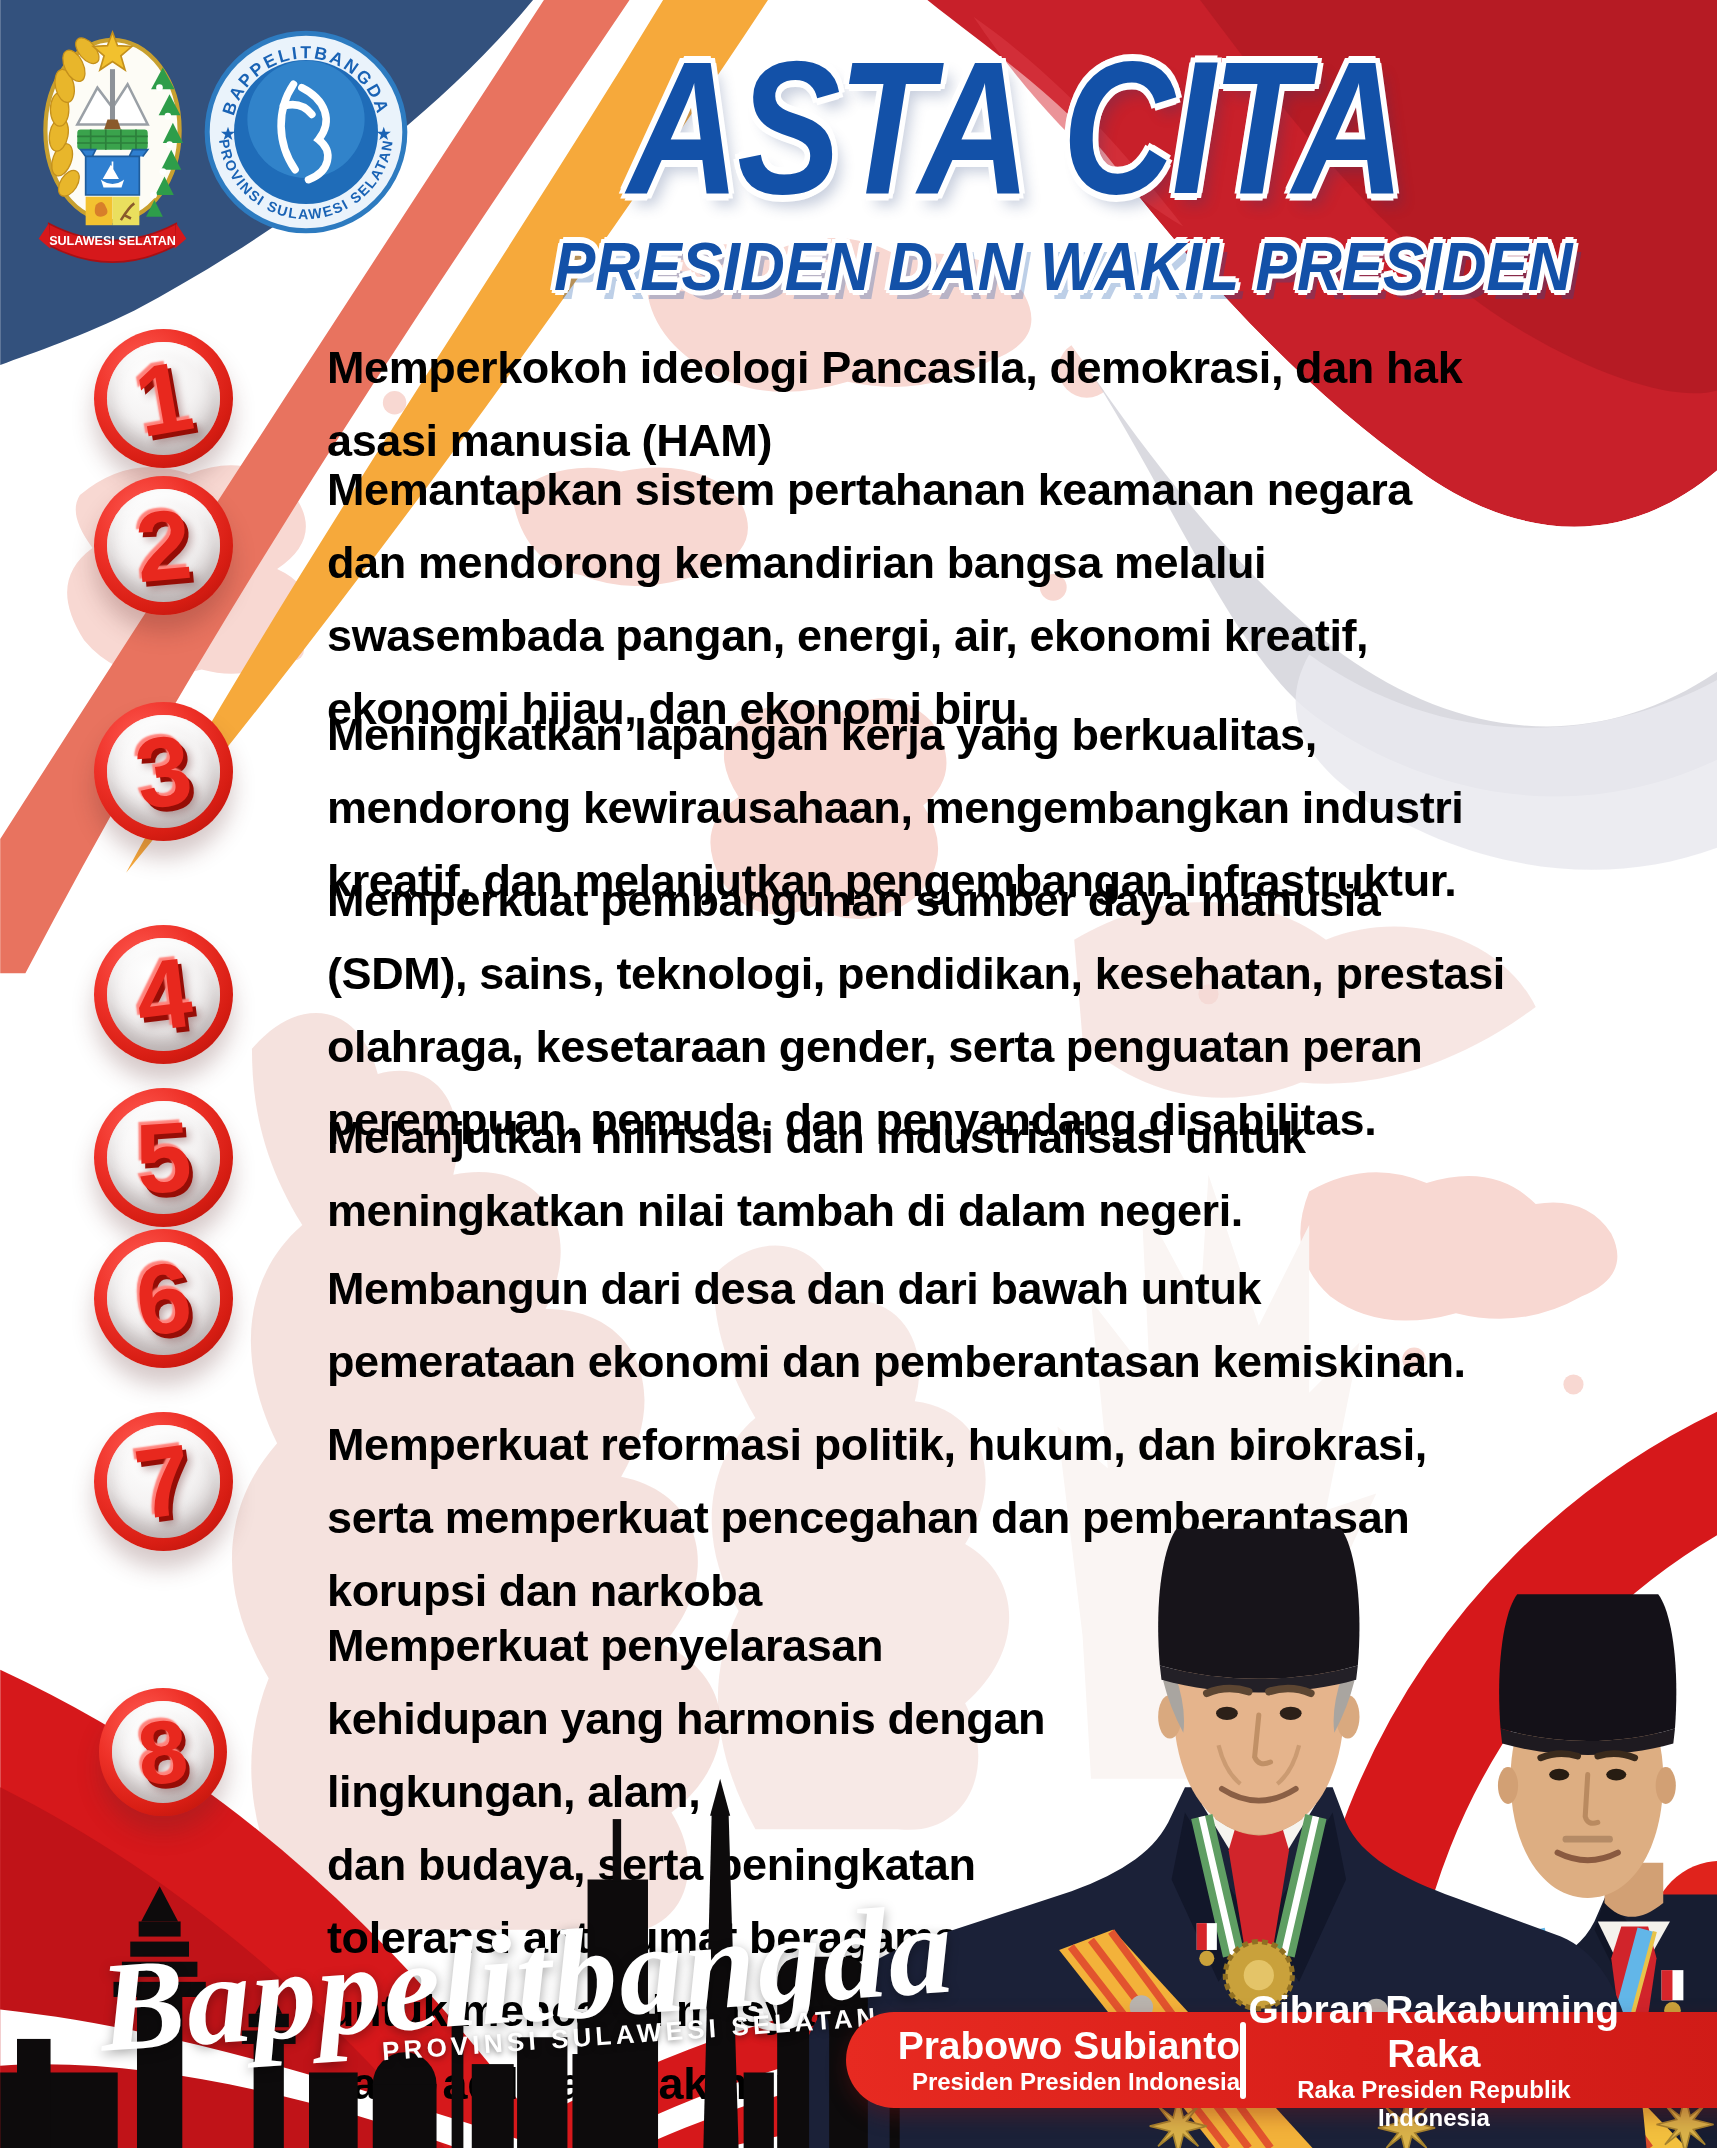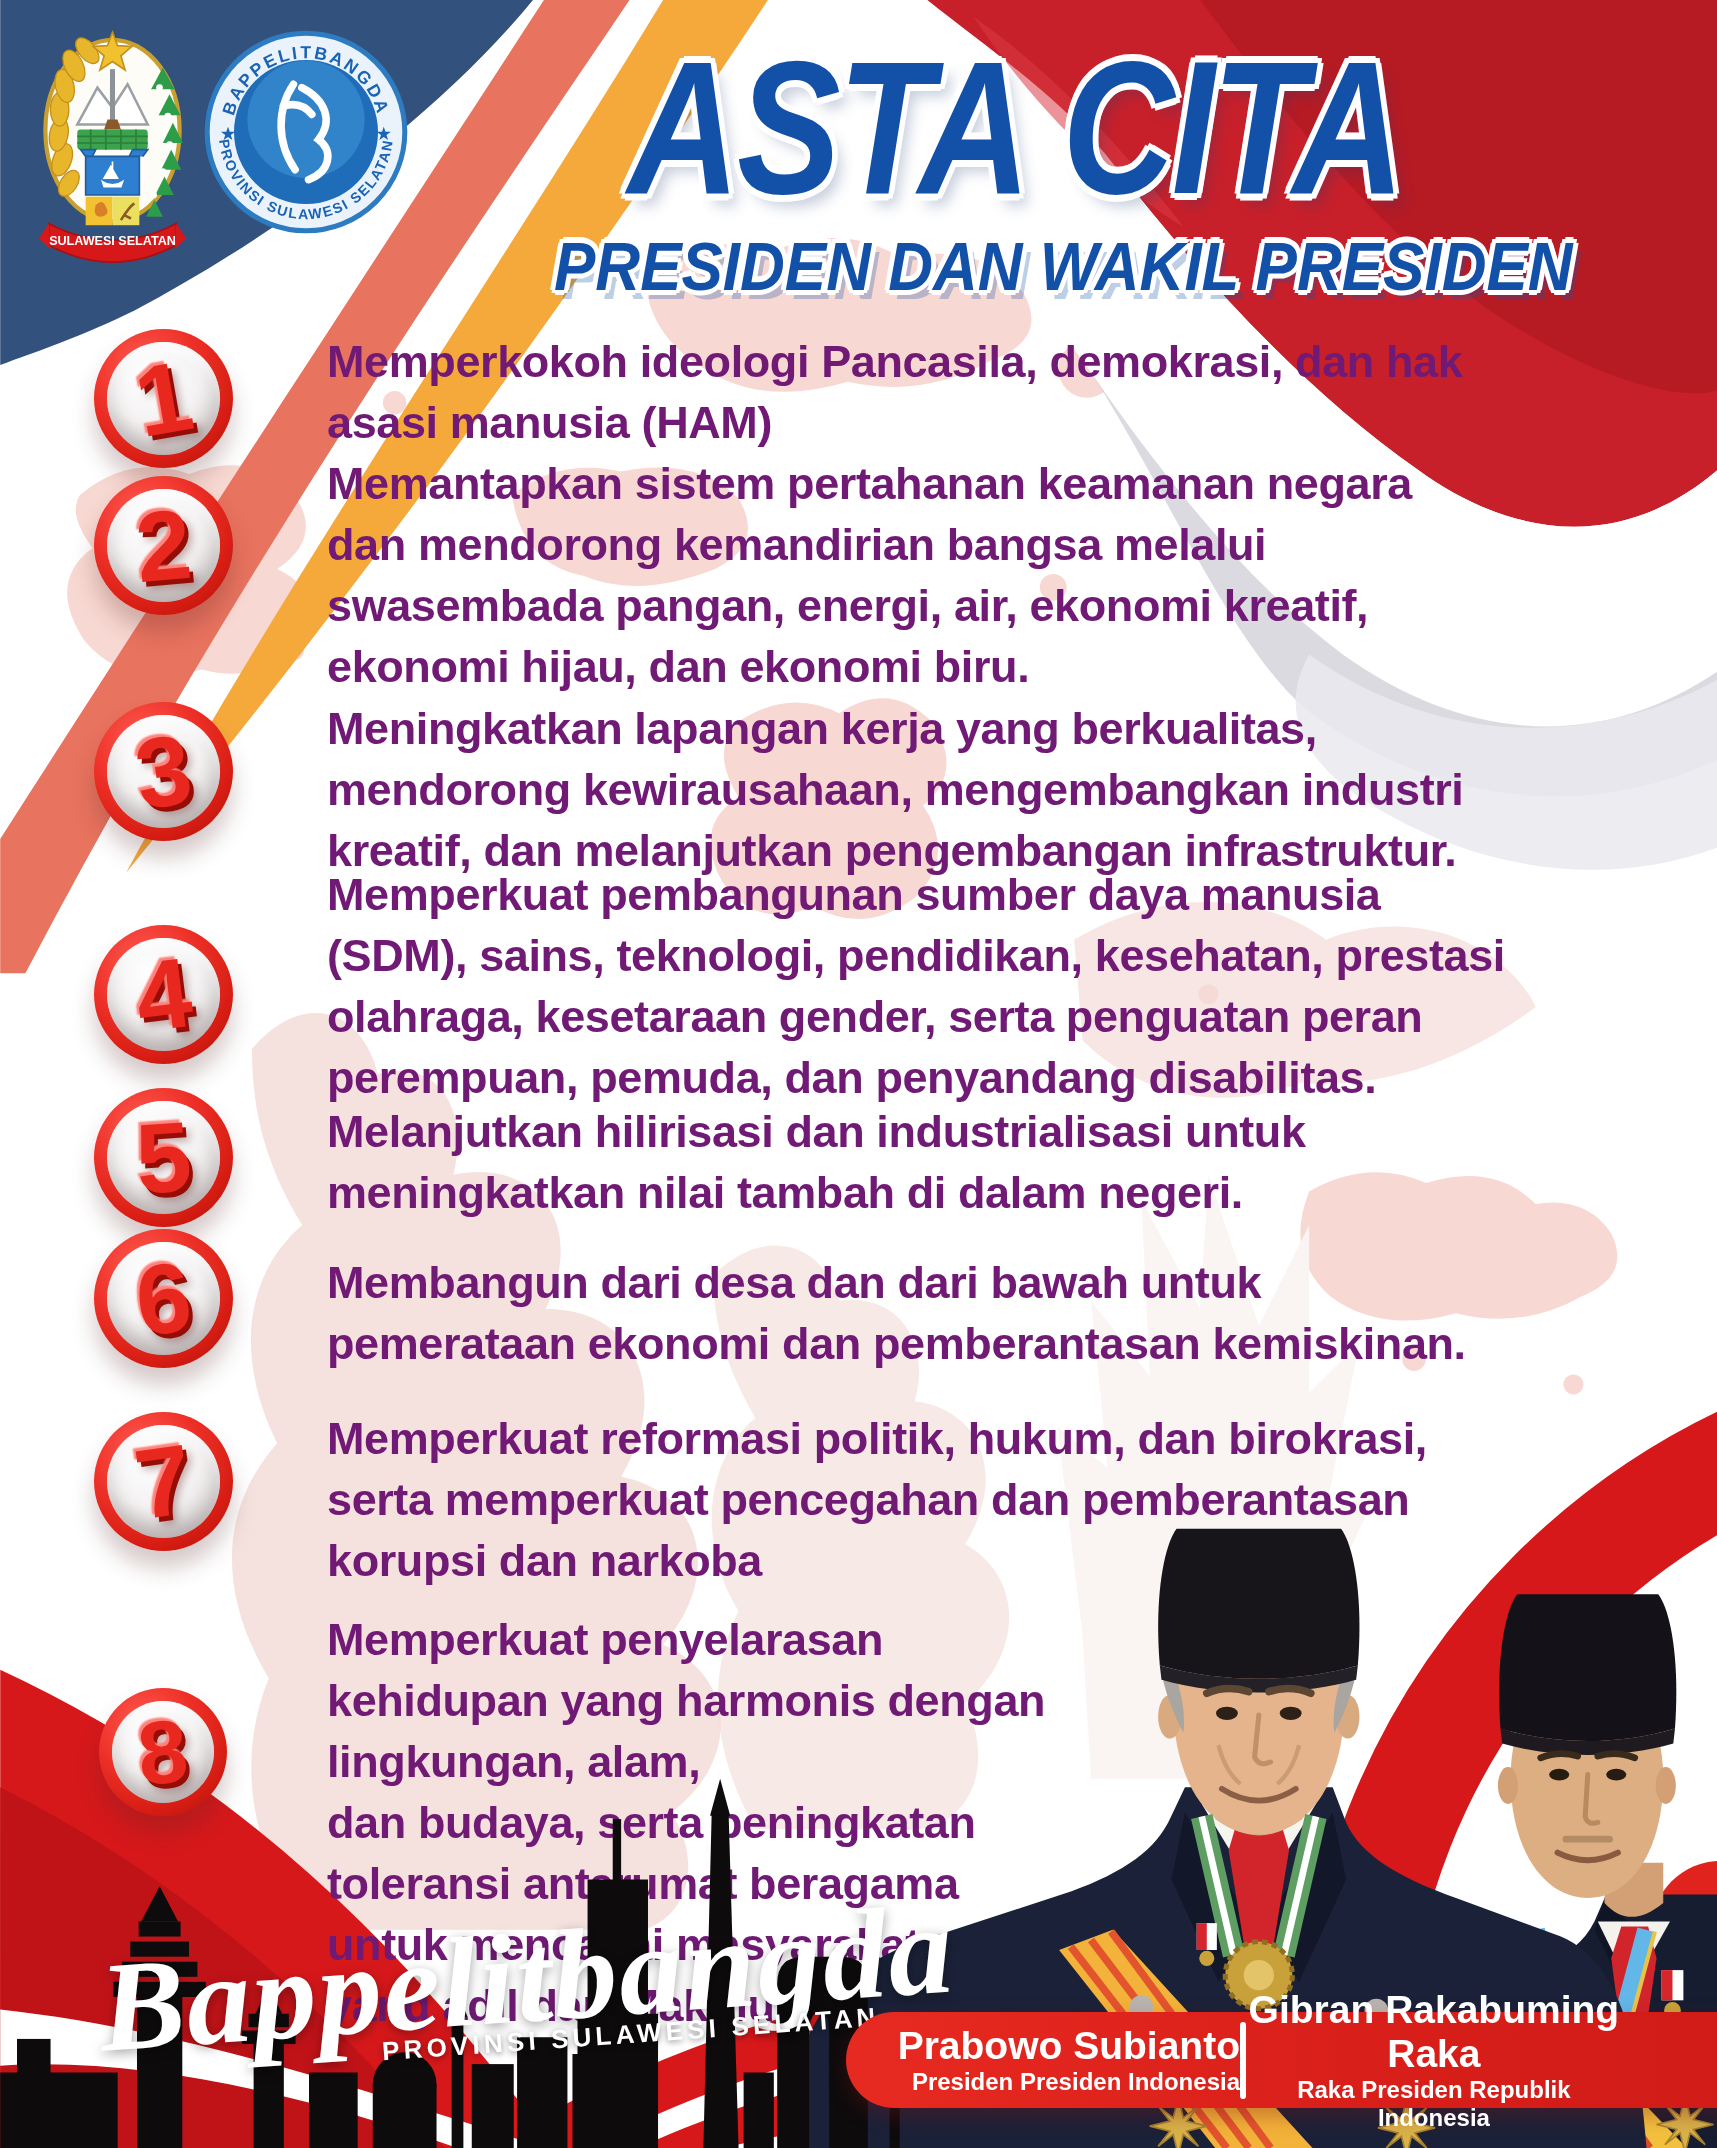--- a/index.html
+++ b/index.html
@@ -40,22 +40,22 @@
     position:absolute;left:12.6px;top:12.6px;right:12.6px;bottom:12.6px;border-radius:50%;
     background:radial-gradient(circle at 38% 30%,#ffffff 0%,#f4f2f2 45%,#dedada 75%,#c8c3c3 100%);
     box-shadow:inset 0 -11.7px 17px rgba(60,30,30,.22), inset 0 8.4px 10px rgba(255,255,255,.9);
     display:flex;align-items:center;justify-content:center;
   }
   .badge-num{
     font-size:99px;font-weight:bold;color:#e8281e;line-height:1;
     text-shadow:-2.5px -3.4px 1.7px #ff837c,3.4px 5px 0 #960d06,5.9px 8.4px 8.4px rgba(80,10,10,.35);
   }
   .item-text{
-    position:absolute;z-index:3;color:#701a75;font-weight:bold;
-    font-size:45px;line-height:61px;letter-spacing:-0.4px;white-space:pre;
+    position:absolute;z-index:3;color:#000000;font-weight:bold;
+    font-size:45px;line-height:73px;letter-spacing:-0.4px;white-space:pre;
   }
 
   .brand{position:absolute;left:99px;top:1915px;z-index:7;transform:rotate(-4deg);color:#ffffff;}
   .brand-script{
     font-family:"Liberation Serif",serif;font-style:italic;font-weight:bold;
     font-size:128px;line-height:126px;letter-spacing:1.7px;
     text-shadow:0 3.4px 11.7px rgba(0,0,0,.35);
   }
   .brand-sub{
     margin:-15px 0 0 279px;font-size:26px;font-weight:bold;letter-spacing:4.2px;white-space:nowrap;

